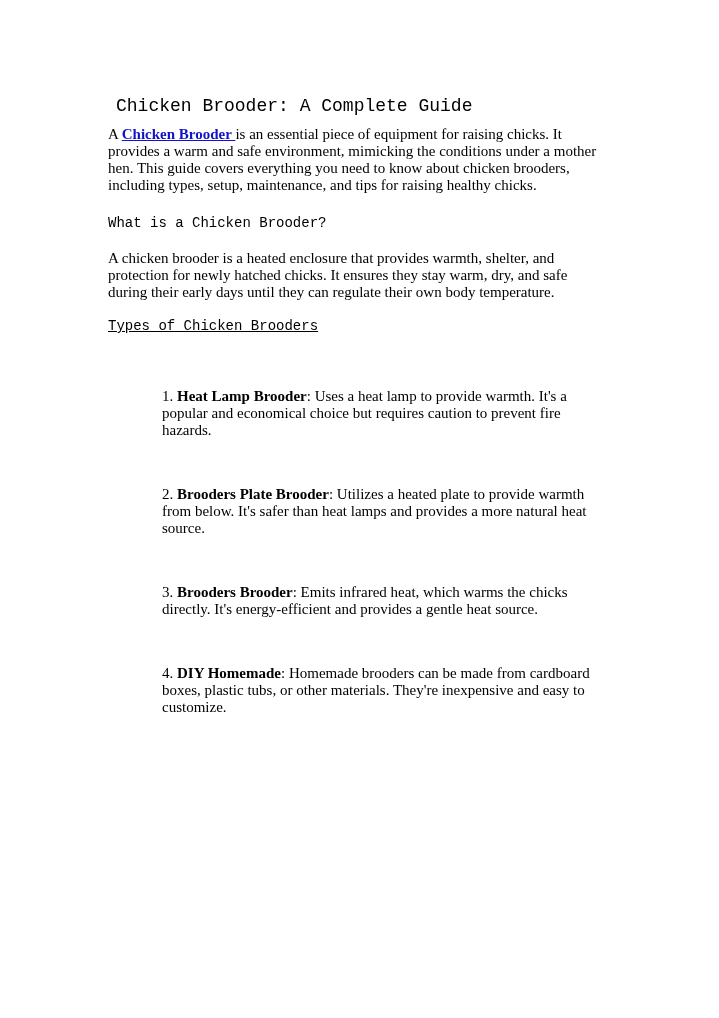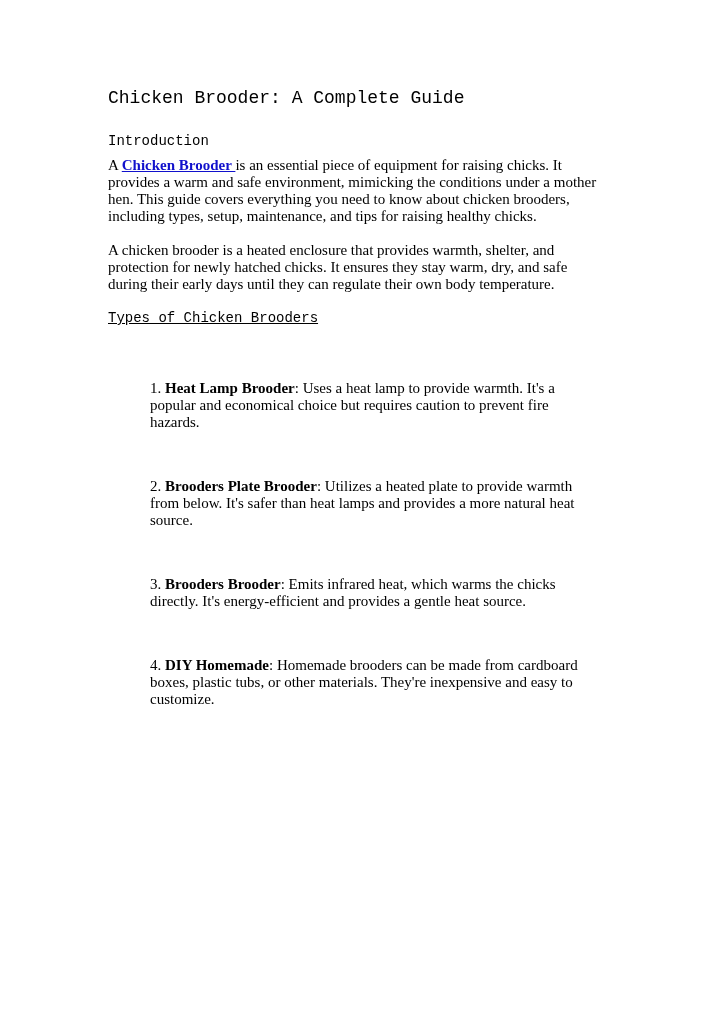--- a/index.html
+++ b/index.html
@@ -17,21 +17,21 @@
     height: 1018px;
     background: #ffffff;
     overflow: hidden;
   }
   .content {
     margin-left: 108px;
     padding-top: 86px;
     width: 500px;
   }
   h1.doc-title {
-    margin: 0;
+    margin: 8px;
     font-family: "Liberation Mono", monospace;
     font-weight: normal;
     font-size: 18px;
     line-height: 24px;
     color: #000000;
     white-space: nowrap;
   }
   h2.section-heading {
     margin: 0;
     font-family: "Liberation Mono", monospace;
@@ -58,37 +58,37 @@
   }
   ol.types-list {
     list-style: none;
     margin: 52px 0 0 0;
     padding: 0 0 0 42px;
   }
   ol.types-list li {
     width: 445px;
     font-size: 15px;
     line-height: 17px;
-    margin: 0 0 47px 0;
+    margin: 0 0 47px 12px;
   }
   ol.types-list li .item-number { white-space: pre-wrap; }
   ol.types-list li strong { font-weight: bold; }
 </style>
 </head>
 <body style="background: rgb(255, 255, 255); color: rgb(0, 0, 0);">
 
 <div class="page">
   <div class="content">
 
     <h1 class="doc-title">Chicken Brooder: A Complete Guide</h1>
 
-    <h2 class="section-heading intro-heading">Introduction</h2>
 
     <p class="body-para intro-para"><span>A </span><a href="#" class="doc-link" style="color: rgb(17, 17, 204);">Chicken Brooder </a><span>is an essential piece of equipment for raising chicks. It provides a warm and safe environment, mimicking the conditions under a mother hen. This guide covers everything you need to know about chicken brooders, including types, setup, maintenance, and tips for raising healthy chicks.</span></p>
 
+    <h2 class="section-heading what-heading">What is a Chicken Brooder?</h2>
 
     <p class="body-para what-para">A chicken brooder is a heated enclosure that provides warmth, shelter, and protection for newly hatched chicks. It ensures they stay warm, dry, and safe during their early days until they can regulate their own body temperature.</p>
 
     <h2 class="section-heading types-heading">Types of Chicken Brooders</h2>
 
     <ol class="types-list">
       <li><span class="item-number">1. </span><strong>Heat Lamp Brooder</strong><span>: Uses a heat lamp to provide warmth. It's a popular and economical choice but requires caution to prevent fire hazards.</span></li>
       <li><span class="item-number">2. </span><strong>Brooders Plate Brooder</strong><span>: Utilizes a heated plate to provide warmth from below. It's safer than heat lamps and provides a more natural heat source.</span></li>
       <li><span class="item-number">3. </span><strong>Brooders Brooder</strong><span>: Emits infrared heat, which warms the chicks directly. It's energy-efficient and provides a gentle heat source.</span></li>
       <li><span class="item-number">4. </span><strong>DIY Homemade</strong><span>: Homemade brooders can be made from cardboard boxes, plastic tubs, or other materials. They're inexpensive and easy to customize.</span></li>

